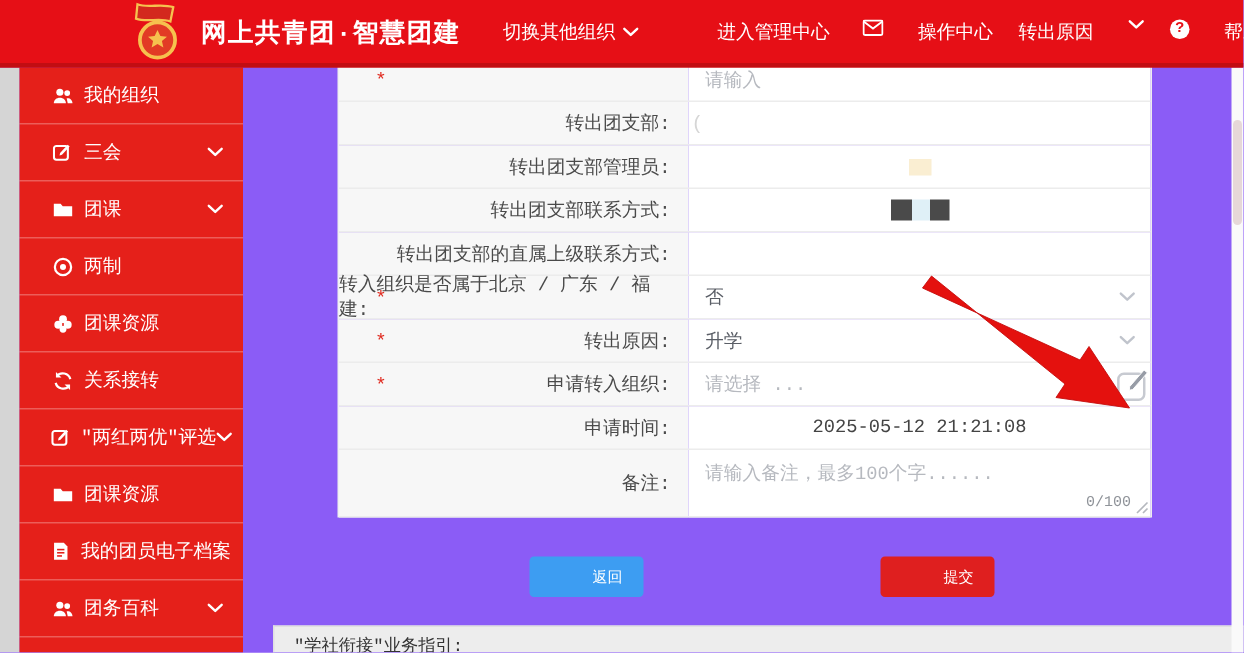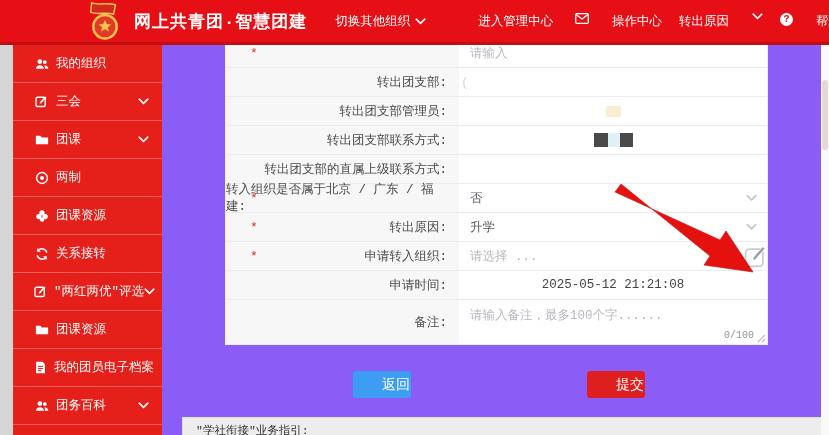--- a/index.html
+++ b/index.html
@@ -53,22 +53,22 @@
   .rd-box{width:14px;height:14px;background:#4a4a4a;}
   .rd-gap{width:12px;height:14px;background:#dff0f7;}
   .picker-btn{position:absolute;right:0;top:2px;width:24px;height:24px;border:none;background:transparent;
               cursor:pointer;display:inline-flex;align-items:center;justify-content:center;padding:0;}
   .fv.center{justify-content:center;color:#444;}
   .fv.textarea{align-items:flex-start;padding-top:7px;}
   .counter{position:absolute;right:13px;bottom:3px;font-size:10px;color:#8f9399;}
   .resize{position:absolute;right:1px;bottom:1px;display:inline-flex;}
 
   
-  .btn{position:absolute;width:58px;height:27px;border:none;border-radius:3px;color:#fff;
-       font-size:14px;cursor:pointer;font-family:inherit;padding-left:28px;}
+  .btn{position:absolute;width:76px;height:27px;border:none;border-radius:3px;color:#fff;
+       font-size:10px;cursor:pointer;font-family:inherit;padding-left:28px;}
   .btn-back{left:353px;top:371px;background:var(--back-blue);}
   .btn-submit{left:587px;top:371px;background:var(--submit-red);}
 
   
   .guide-box{position:absolute;left:182px;top:417px;width:647px;height:18px;background:#ededed;
              border:1px solid #e0e0e0;border-bottom:none;padding:5px 0 0 13px;
              font-size:11.5px;color:#333;overflow:hidden;}
 
   
   .annotation{position:absolute;left:600px;top:175px;z-index:6;pointer-events:none;}

